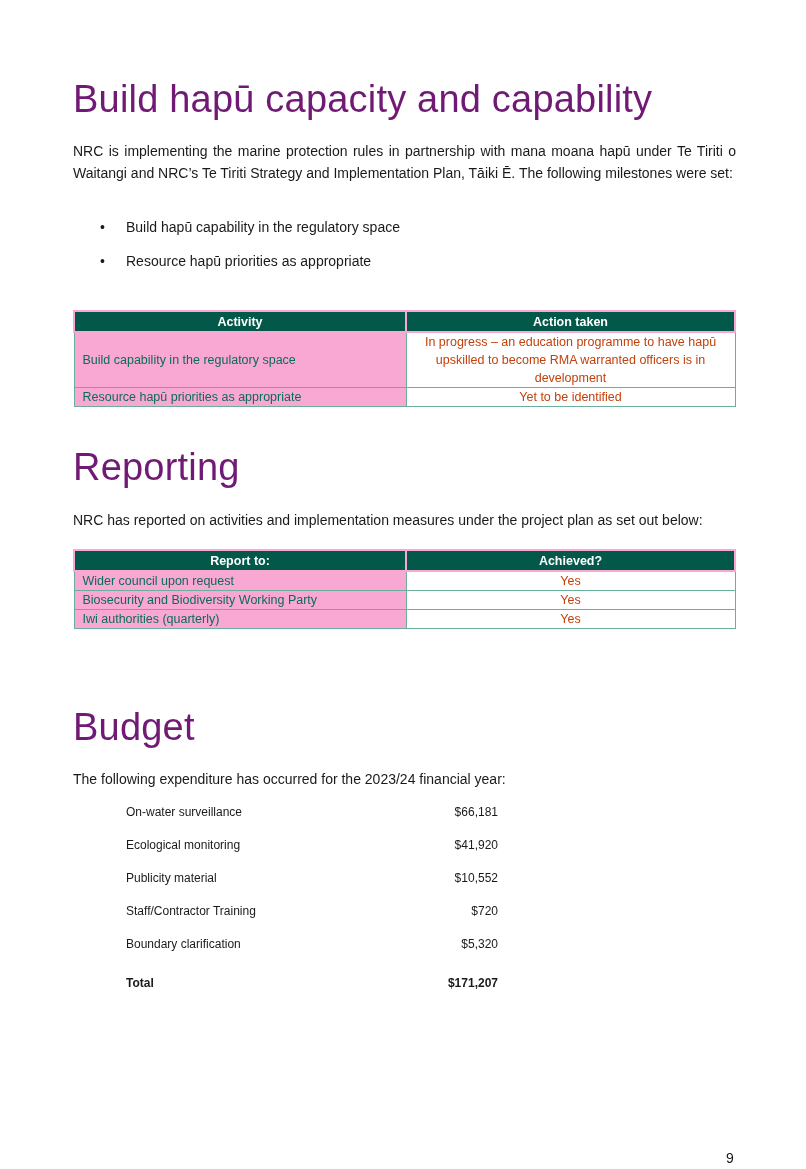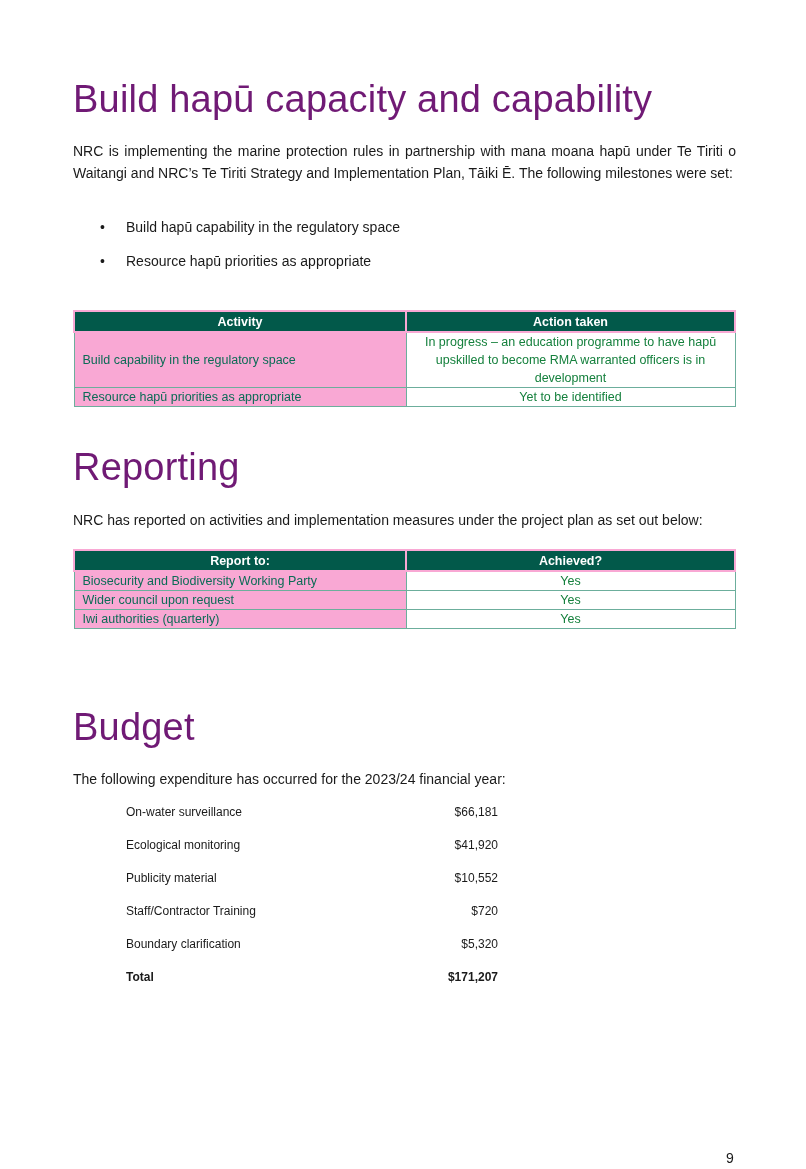--- a/index.html
+++ b/index.html
@@ -8,24 +8,24 @@
   .page { position: absolute; left: 73px; top: 0; width: 663px; }
   h1 { font-weight: normal; color: #701a75; margin: 0; font-size: 38px; letter-spacing: 0.2px; position: absolute; left: 0; }
   p.body { font-size: 14px; line-height: 22px; margin: 0; position: absolute; left: 0; width: 663px; text-align: justify; }
   .bullets { position: absolute; left: 0; width: 663px; margin: 0; padding: 0; list-style: none; font-size: 14px; }
   .bullets li { position: relative; padding-left: 53px; height: 34px; line-height: 22px; }
   .bullets li .dot { position: absolute; left: 27px; top: 0; }
   table.t { position: absolute; left: 0; width: 663px; border-collapse: collapse; font-size: 12.5px; }
   table.t th { background: #02594a; color: #ffffff; font-weight: bold; text-align: center; border: 2px solid #f9a8d4; height: 19px; padding: 0 4px; }
   table.t td { border: 1px solid #6cae9c; padding: 0 8px; line-height: 18px; }
   table.t td.lbl { background: #f9a8d4; color: #0b6b55; width: 315px; }
-  table.t td.val { background: #ffffff; text-align: center; color: #15803d; }
+  table.t td.val { background: #ffffff; text-align: center; color: #c2410c; }
   .budget { position: absolute; left: 53px; width: 372px; font-size: 12px; }
   .budget .row { display: flex; justify-content: space-between; height: 33px; line-height: 22px; }
-  .budget .row.total { font-weight: bold; }
+  .budget .row.total { font-weight: bold; align-items: center; }
   .pagenum { position: absolute; left: 726px; top: 1150px; font-size: 14px; }
 </style>
 </head>
 <body>
 
 <div class="page">
 
   <h1 style="top:78px;">Build hapū capacity and capability</h1>
 
   <p class="body" style="top:140px;">NRC is implementing the marine protection rules in partnership with mana moana hapū under Te Tiriti o Waitangi and NRC’s Te Tiriti Strategy and Implementation Plan, Tāiki Ē.  The following milestones were set:</p>
@@ -60,25 +60,25 @@
 
   <table class="t" style="top:549px;">
     <thead>
       <tr>
         <th>Report to:</th>
         <th>Achieved?</th>
       </tr>
     </thead>
     <tbody>
       <tr>
-        <td class="lbl">Biosecurity and Biodiversity Working Party</td>
+        <td class="lbl">Wider council upon request</td>
         <td class="val">Yes</td>
       </tr>
       <tr>
-        <td class="lbl">Wider council upon request</td>
+        <td class="lbl">Biosecurity and Biodiversity Working Party</td>
         <td class="val">Yes</td>
       </tr>
       <tr>
         <td class="lbl">Iwi authorities (quarterly)</td>
         <td class="val">Yes</td>
       </tr>
     </tbody>
   </table>
 
   <h1 style="top:706px;">Budget</h1>

